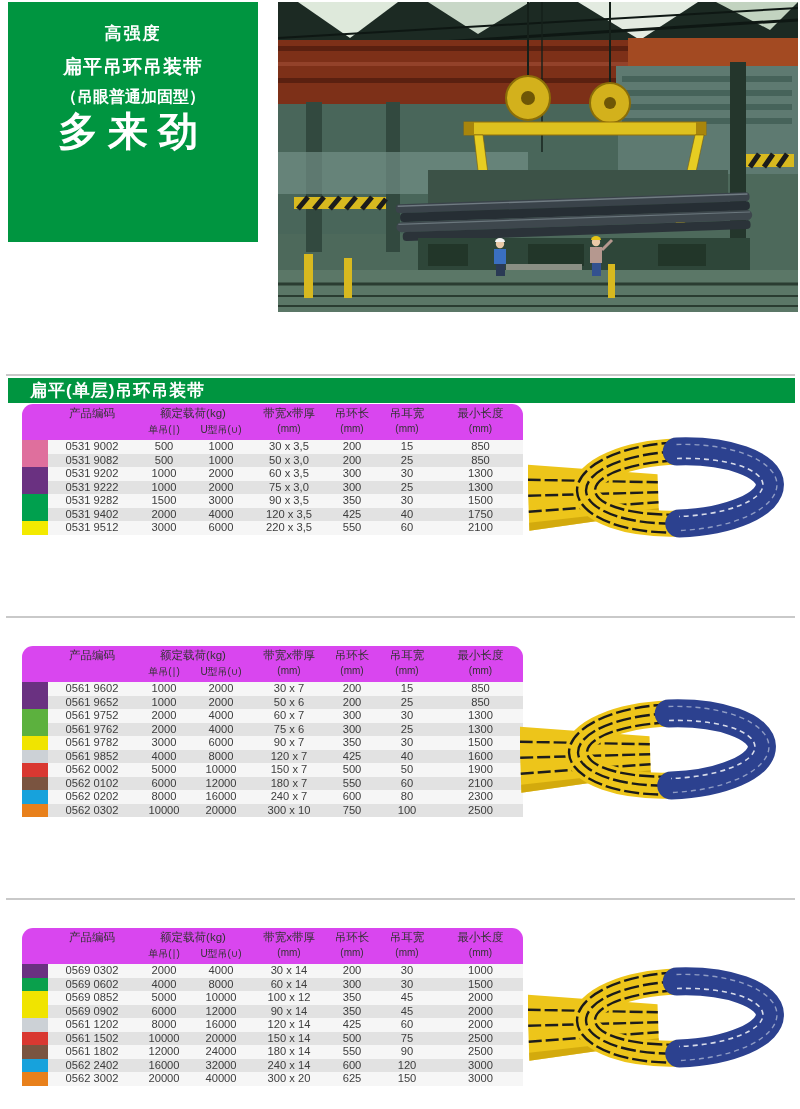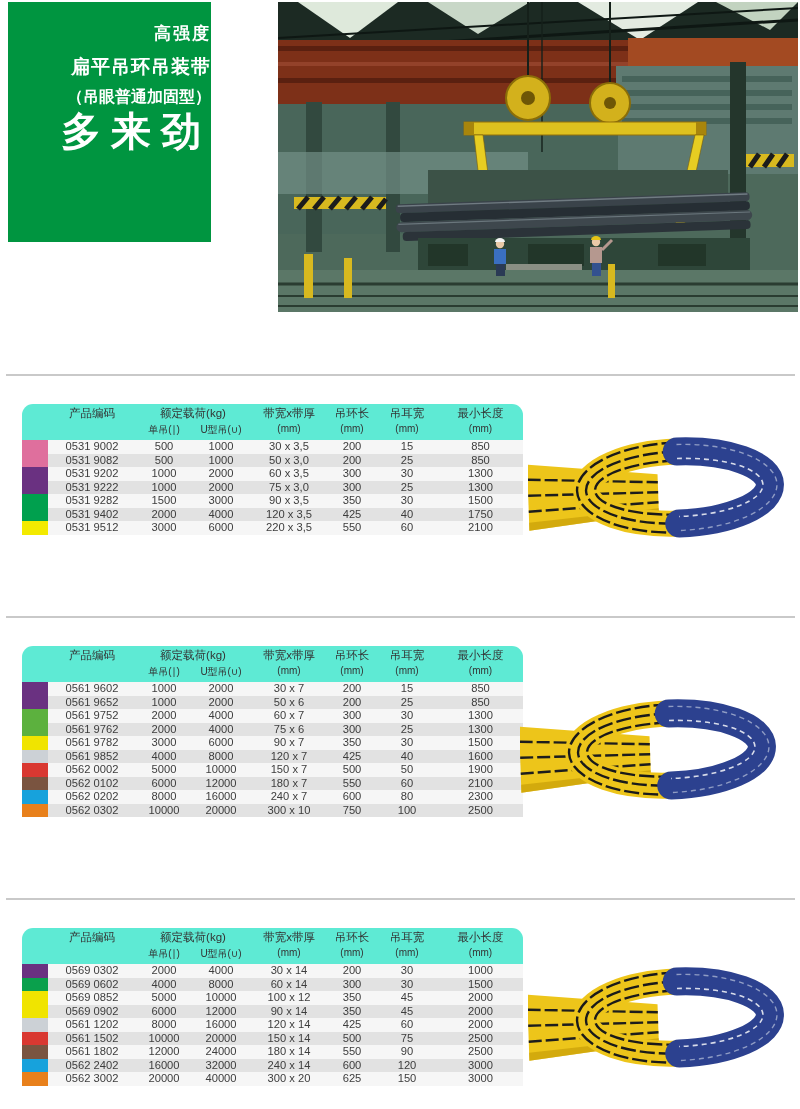--- a/index.html
+++ b/index.html
@@ -1,37 +1,37 @@
 <!DOCTYPE html>
 <html><head>
 <meta charset="utf-8">
 <style>
   html,body{margin:0;padding:0;background:#fff;}
   .page{position:relative;width:800px;height:1109px;background:#ffffff;overflow:hidden;
         font-family:"Liberation Sans","DejaVu Sans",sans-serif;}
 
   
-  .brand{position:absolute;left:8px;top:2px;width:203px;height:240px;background:#009540;
-         color:#fff;text-align:right;}
+  .brand{position:absolute;left:8px;top:2px;width:250px;height:240px;background:#009540;
+         color:#fff;text-align:center;}
   .brand .l1{margin-top:20px;font-size:17px;font-weight:bold;letter-spacing:2px;}
   .brand .l2{margin-top:9px;font-size:19px;font-weight:bold;letter-spacing:1px;}
   .brand .l3{margin-top:7px;font-size:16px;font-weight:bold;}
   .brand .logo{margin-top:8px;}
   .brand .cn{font-size:40px;font-weight:bold;letter-spacing:10px;margin-top:-4px;}
 
   
   .photo{position:absolute;left:278px;top:2px;width:520px;height:310px;}
 
   
   .hairline{position:absolute;left:6px;width:789px;height:2px;background:#c9c9c9;}
   .tbar{position:absolute;left:8px;width:787px;height:25px;background:#009540;color:#fff;
         font-size:17px;font-weight:bold;line-height:25px;padding-left:22px;box-sizing:border-box;
         letter-spacing:1px;}
   .grid{display:grid;grid-template-columns:26px 88px 56px 58px 78px 48px 62px 85px;}
-  .thead{position:absolute;left:22px;width:501px;height:52px;background:#5eead4;
+  .thead{position:absolute;left:22px;width:501px;height:52px;background:#d946ef;
          grid-template-rows:19px 17px;color:#333;border-radius:11px;}
   .hc{display:flex;align-items:center;justify-content:center;font-size:11.5px;white-space:nowrap;}
   .hc.sub{font-size:10px;align-items:flex-start;}
   .rows{position:absolute;left:22px;width:501px;}
   .row{height:13.5px;text-align:center;}
   .row:nth-child(odd){background:#f6f6f6;}
   .row:nth-child(even){background:#e2e2e2;}
   .cell{display:flex;align-items:center;justify-content:center;font-size:11.2px;color:#3d3d3d;
         line-height:13.5px;white-space:nowrap;}
   .swatch{height:13.5px;}
@@ -133,20 +133,21 @@
     <g>
       <rect x="312" y="245" width="12" height="16" fill="#b5988f"></rect>
       <rect x="314" y="261" width="9" height="13" fill="#33518f"></rect>
       <circle cx="318" cy="240" r="4.2" fill="#e9c9a8"></circle>
       <path d="M313,238 a5,4 0 0 1 10,0 z" fill="#e6c416"></path>
       <line x1="324" y1="248" x2="334" y2="238" stroke="#b5988f" stroke-width="3"></line>
     </g>
   </svg>
 
   <div class="hairline" style="top:374px"></div>
+  <div class="tbar" style="top:378px">扁平(单层)吊环吊装带</div>
   <div class="thead grid" style="top:404px">
     <div class="hc" style="grid-column:1;grid-row:1/3"></div>
     <div class="hc" style="grid-column:2;grid-row:1">产品编码</div>
     <div class="hc" style="grid-column:3/5;grid-row:1">额定载荷(kg)</div>
     <div class="hc" style="grid-column:5;grid-row:1">带宽x带厚</div>
     <div class="hc" style="grid-column:6;grid-row:1">吊环长</div>
     <div class="hc" style="grid-column:7;grid-row:1">吊耳宽</div>
     <div class="hc" style="grid-column:8;grid-row:1">最小长度</div>
     <div class="hc sub" style="grid-column:3;grid-row:2">单吊(∣)</div>
     <div class="hc sub" style="grid-column:4;grid-row:2">U型吊(∪)</div>

